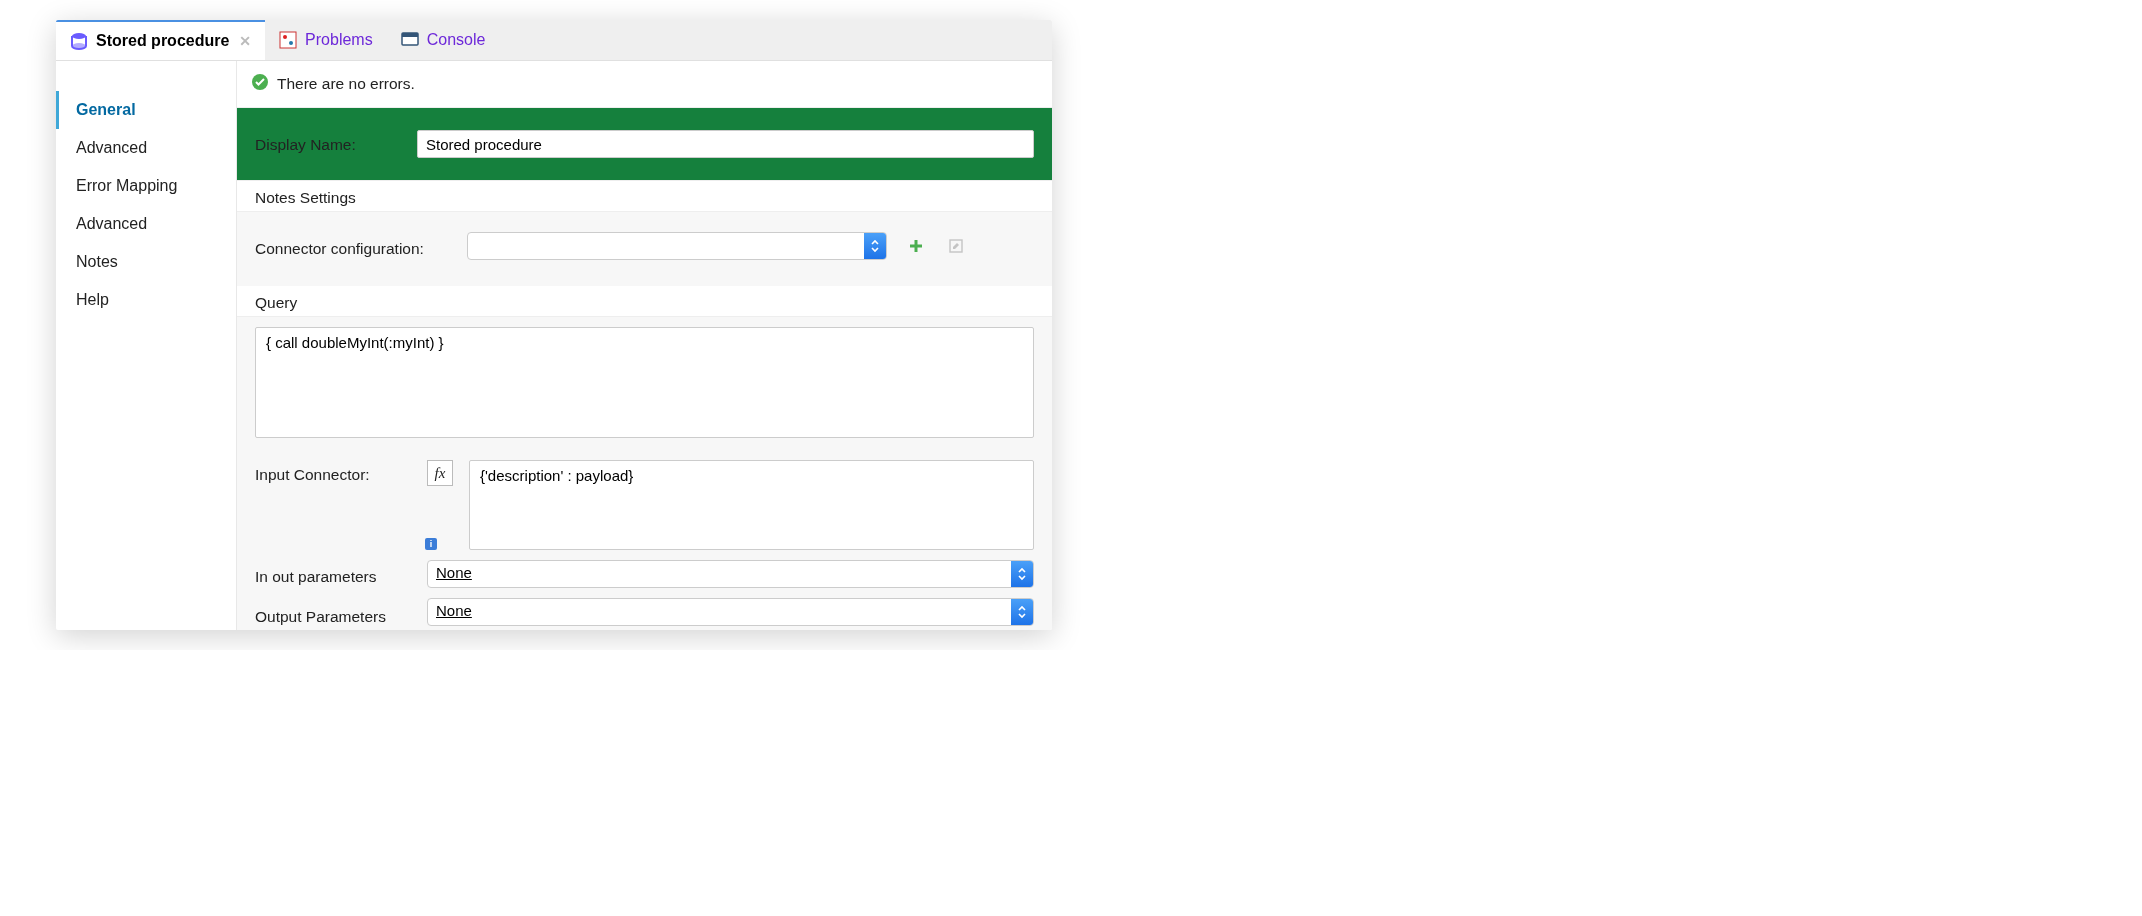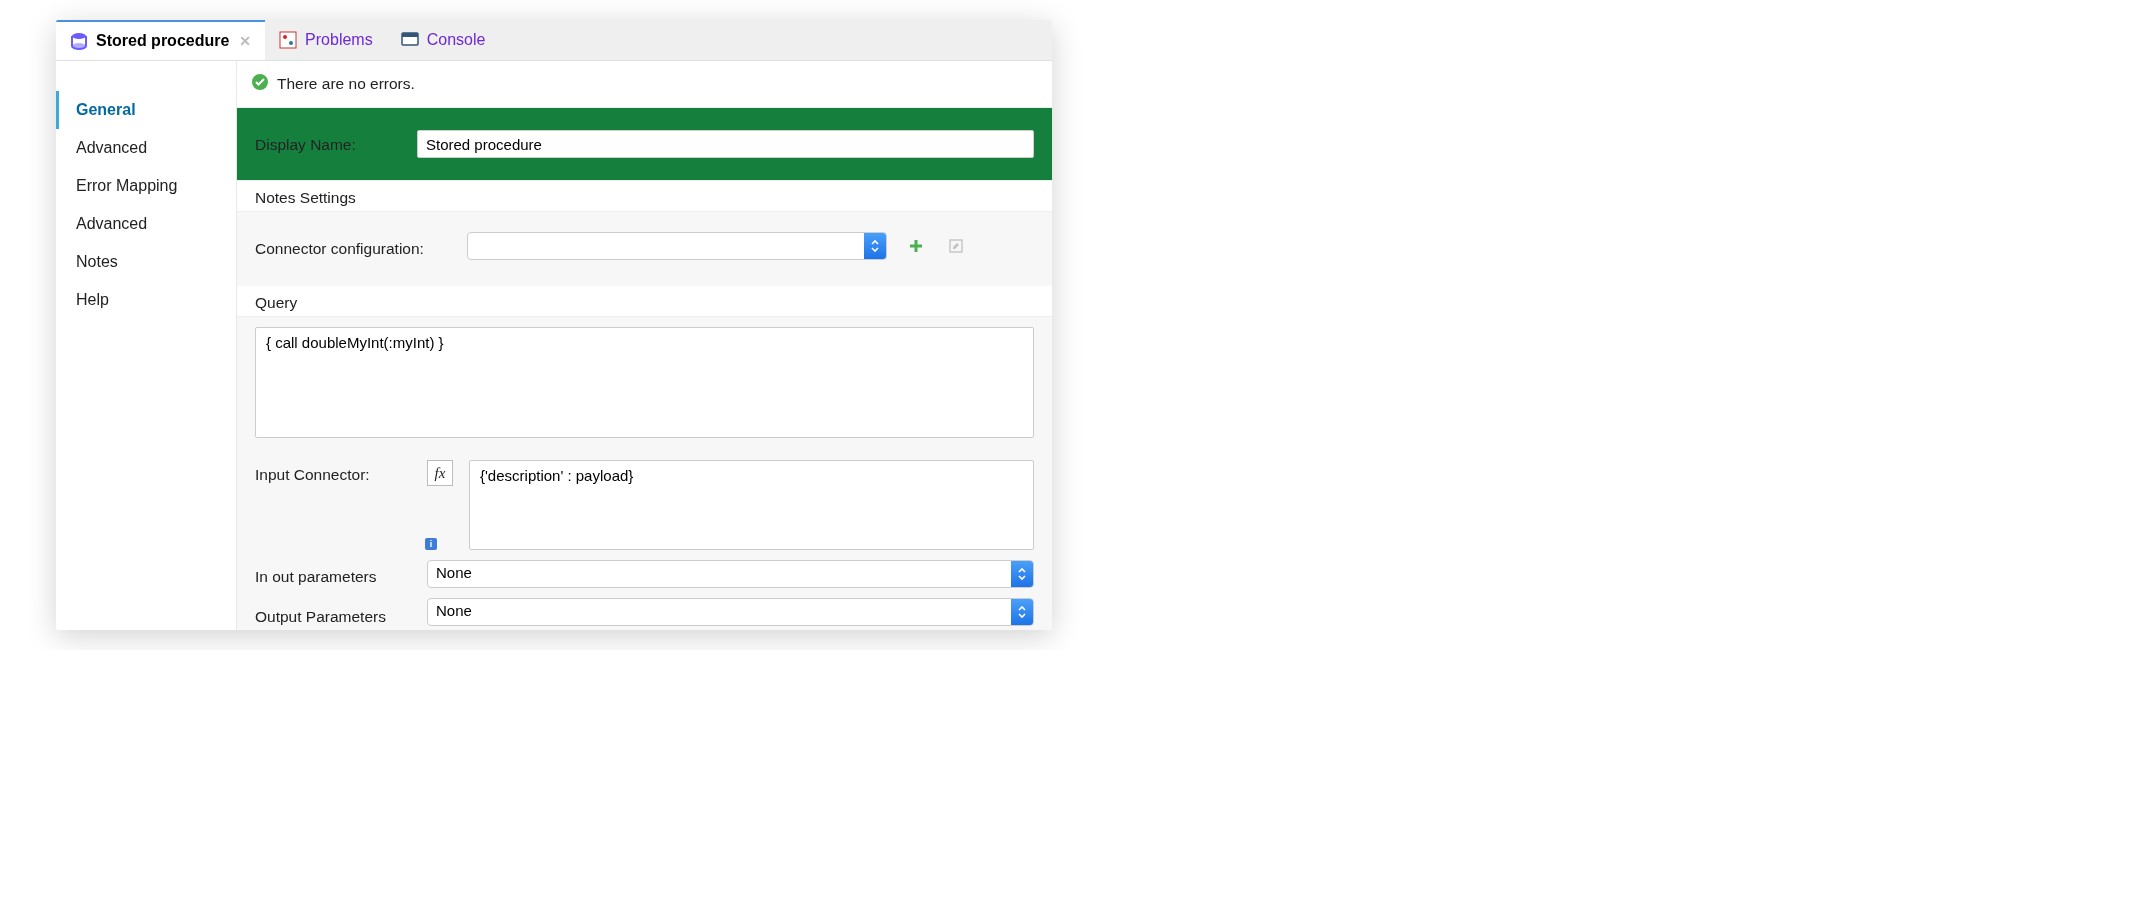--- a/index.html
+++ b/index.html
@@ -140,20 +140,21 @@
     position: relative;
   }
   .select-wrap input {
     width: 100%;
     height: 28px;
     border: 1px solid #ccc;
     border-radius: 4px;
     padding: 4px 28px 8px 8px;
     font-size: 15px;
     background: #fff;
+    text-decoration: underline;
   }
   .select-btn {
     position: absolute;
     right: 1px;
     top: 1px;
     bottom: 1px;
     width: 22px;
     background: linear-gradient(#4aa0f8,#1e73e8);
     border-radius: 0 3px 3px 0;
     display: flex;

